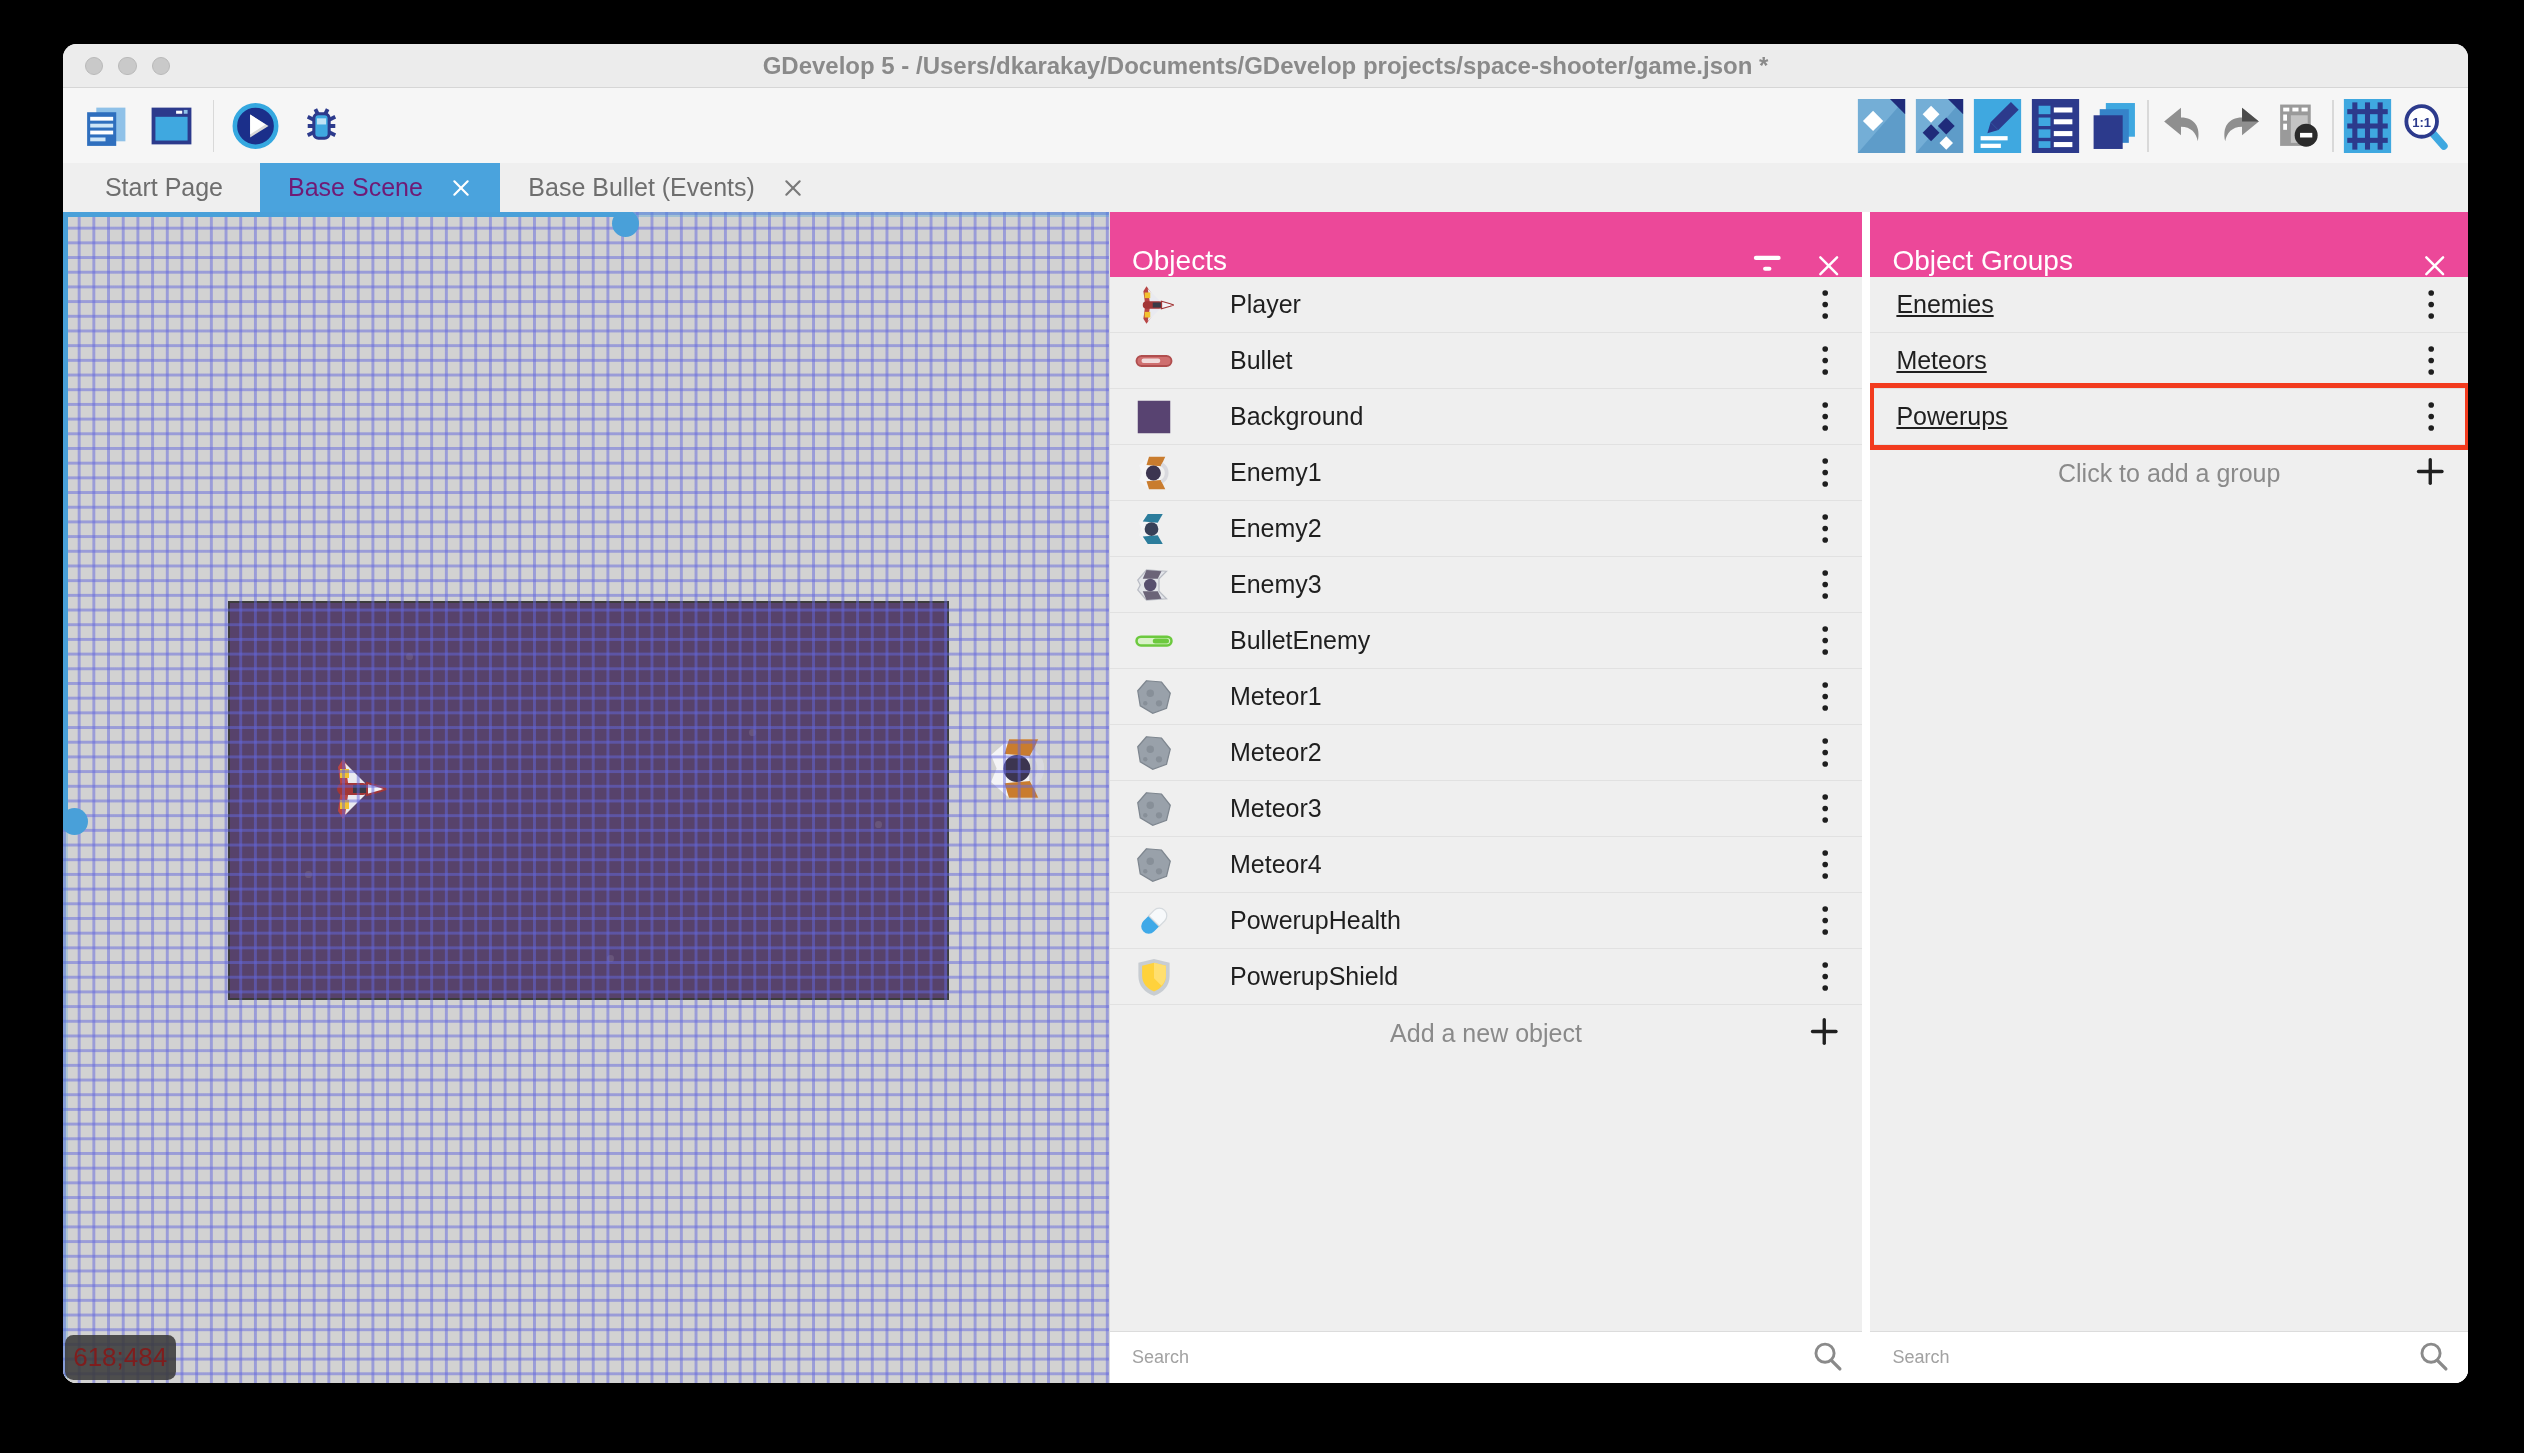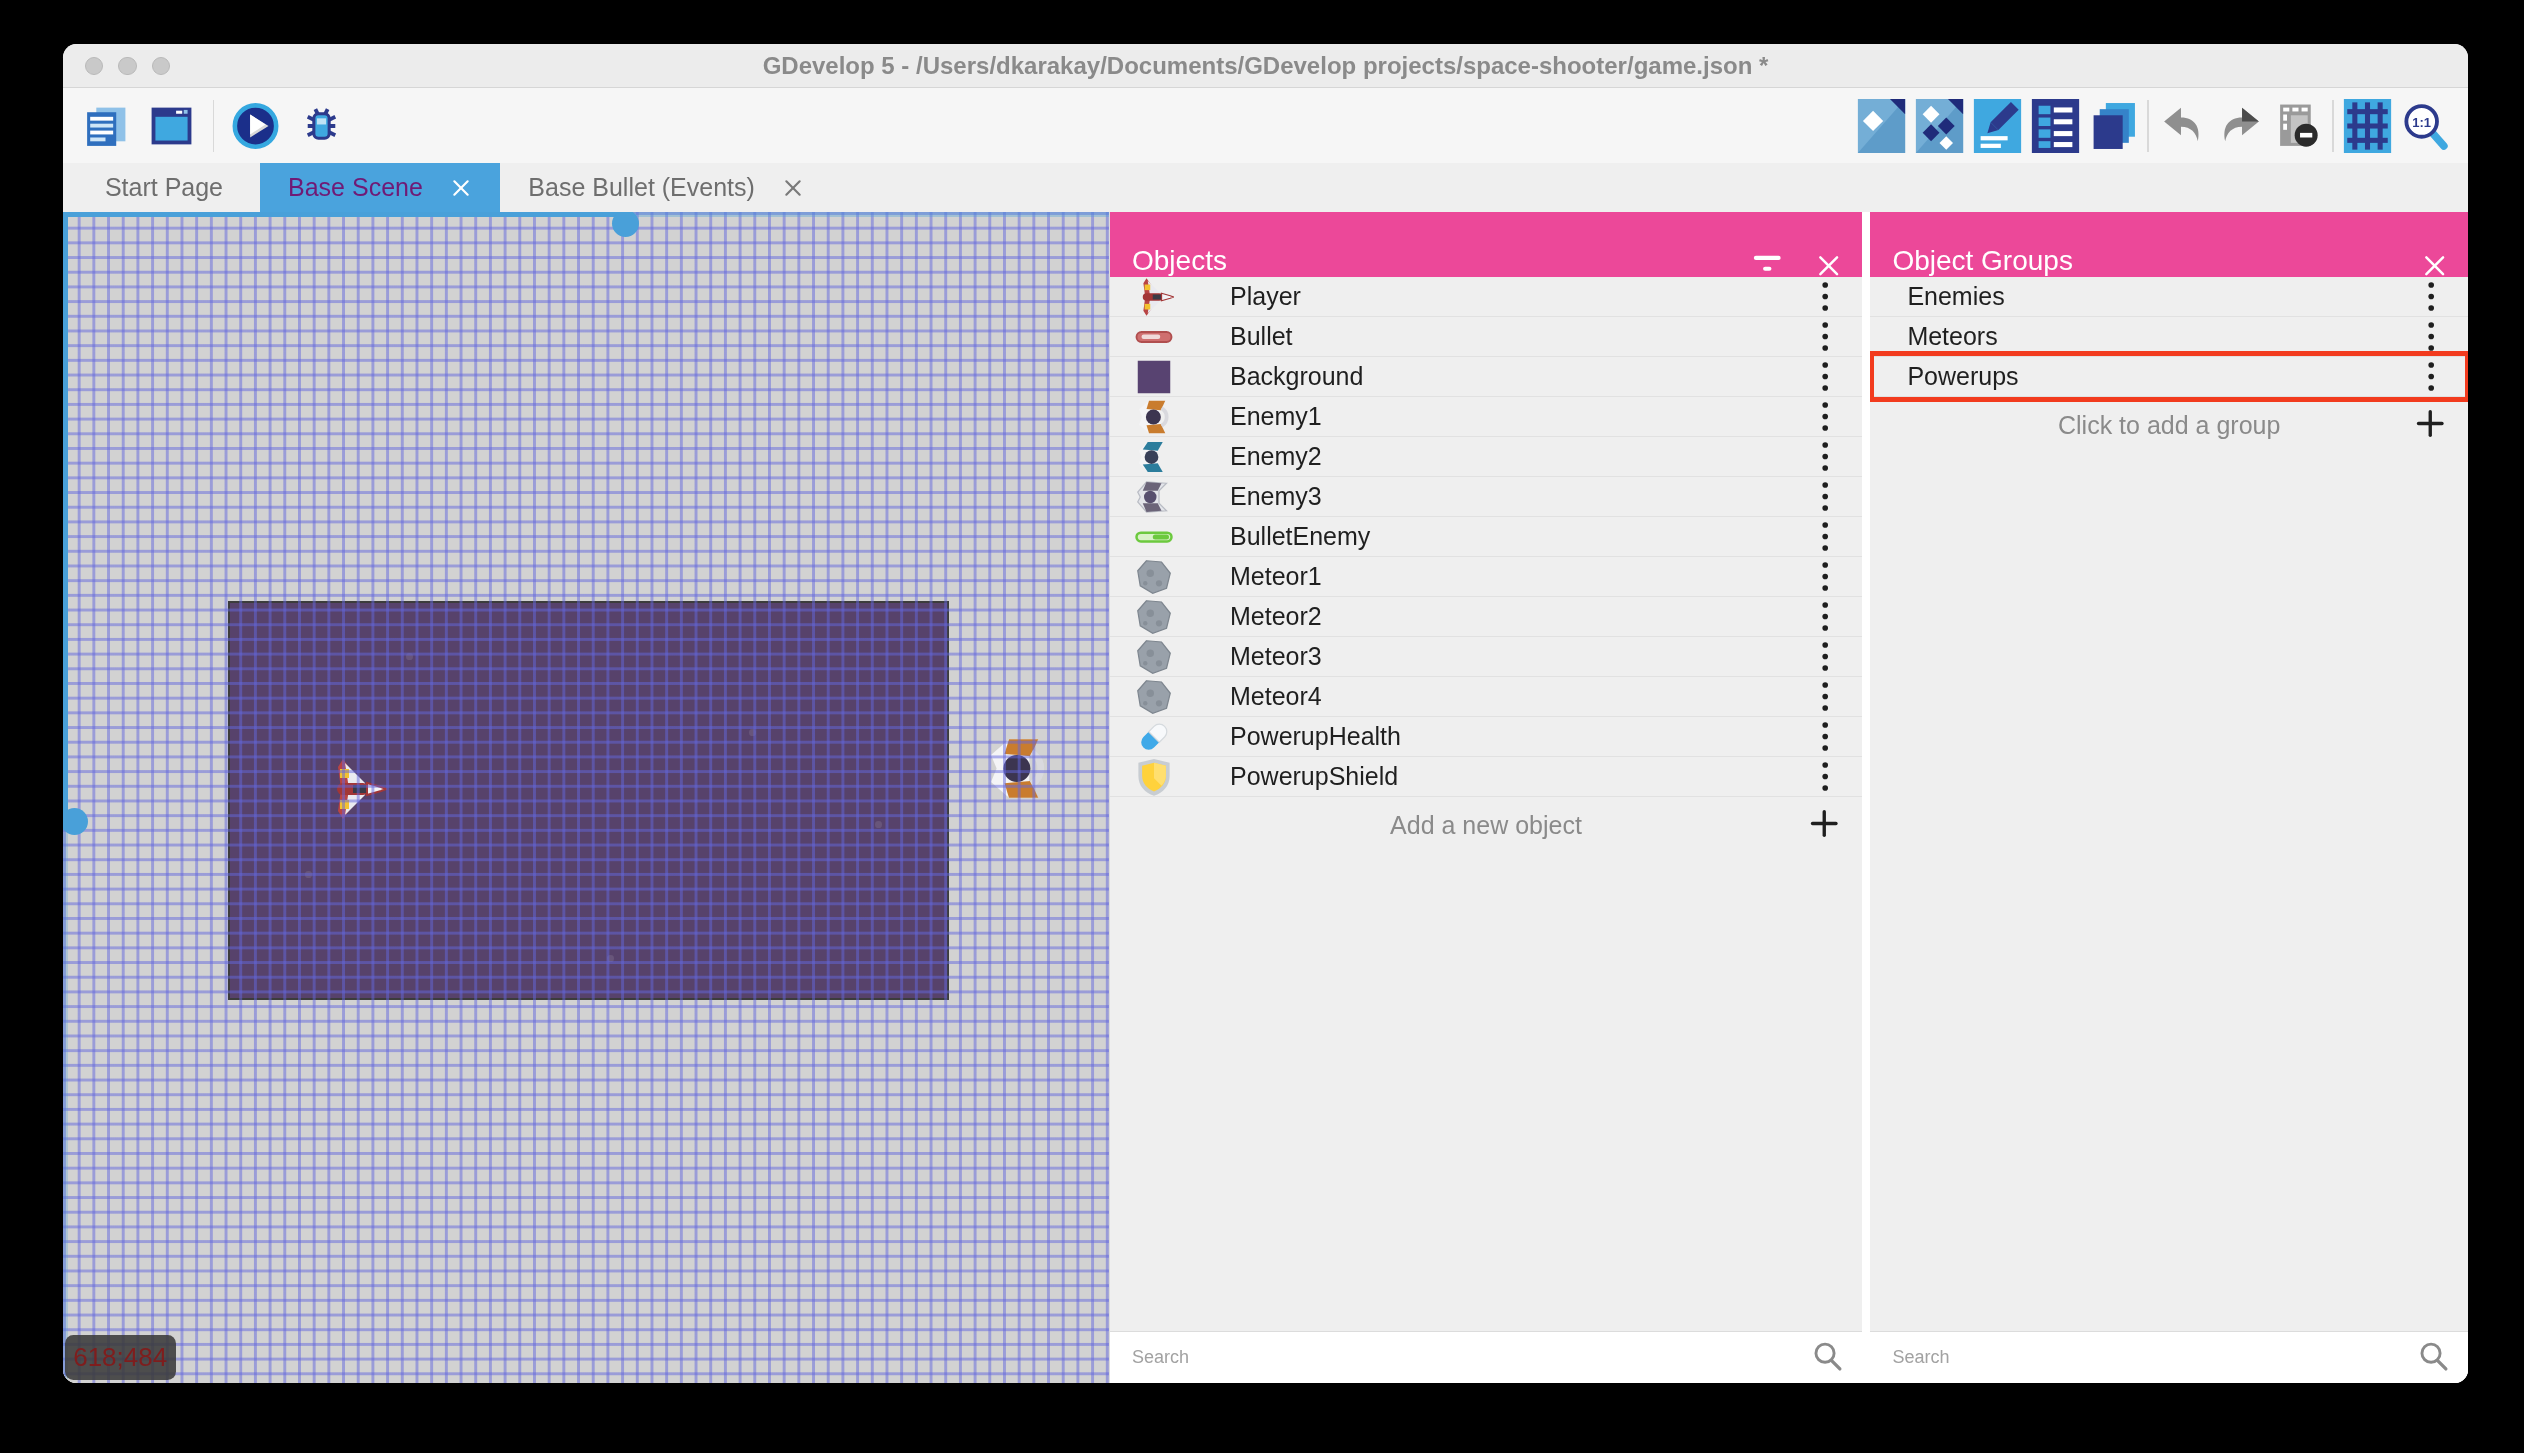--- a/index.html
+++ b/index.html
@@ -52,29 +52,29 @@
   
   .panel { background:#efefef; display:flex; flex-direction:column; min-height:0; }
   .panel-objects { width:753px; flex:none; border-left:1.7px solid #dcdcdc; }
   .panel-gap { width:8.4px; flex:none; background:#ffffff; }
   .panel-groups { flex:1; }
   .panel-header { height:65px; background:#ec4899; color:#fff; display:flex; align-items:flex-end; flex:none; padding:0 22px; }
   .panel-title { font-size:28px; font-weight:500; }
   .ph-actions { margin-left:auto; display:flex; align-items:center; gap:35px; }
   .ph-btn { display:flex; align-items:center; justify-content:center; cursor:pointer; }
   .panel-body { flex:1; overflow:hidden; position:relative; }
-  .row { height:40px; display:flex; align-items:center; border-bottom:1.7px solid #e1e1e1; padding:0 22px; position:relative; background:#efefef; cursor:pointer; }
+  .row { height:56px; display:flex; align-items:center; border-bottom:1.7px solid #e1e1e1; padding:0 22px; position:relative; background:#efefef; cursor:pointer; }
   .obj-icon { width:44px; height:44px; flex:none; display:flex; align-items:center; justify-content:center; margin-right:54px; }
   .obj-icon svg { width:40px; height:40px; }
   .row-label { font-size:25px; color:#1f1f1f; }
   .dots-btn { margin-left:auto; display:flex; align-items:center; justify-content:center; width:30px; height:44px; cursor:pointer; }
   .add-row { height:56px; display:flex; align-items:center; justify-content:center; position:relative; cursor:pointer; }
   .add-label { font-size:25px; color:#8a8a8a; }
   .add-plus { position:absolute; right:23.4px; top:50%; transform:translateY(-50%); }
-  .group-row .row-label { margin-left:15px; }
+  .group-row .row-label { margin-left:4px;text-decoration:underline; }
   .group-row.highlighted::after { content:""; position:absolute; left:-1.7px; right:-1.7px; top:-5.9px; bottom:-5.9px; border:5px solid #f23b1e; pointer-events:none; z-index:6; }
 
   .search-bar { flex:none; height:52px; background:#ffffff; border-top:1.7px solid #dcdcdc; position:relative; display:flex; align-items:center; }
   .search-input { border:none; outline:none; flex:1; height:100%; font-size:18px; color:#333; padding:0 59px 0 22px; font-family:"Liberation Sans",sans-serif; background:transparent; }
   .search-input::placeholder { color:#a2a2a2; }
   .search-icon { position:absolute; right:18.4px; top:50%; transform:translateY(-50%); }
 </style>
 </head>
 <body>
 

